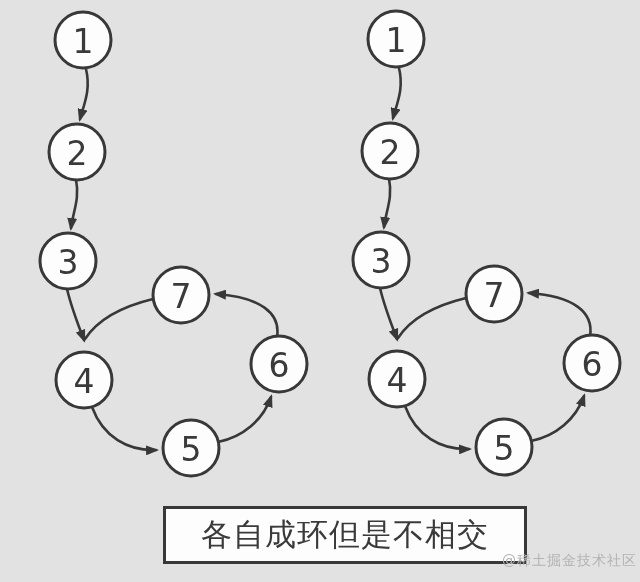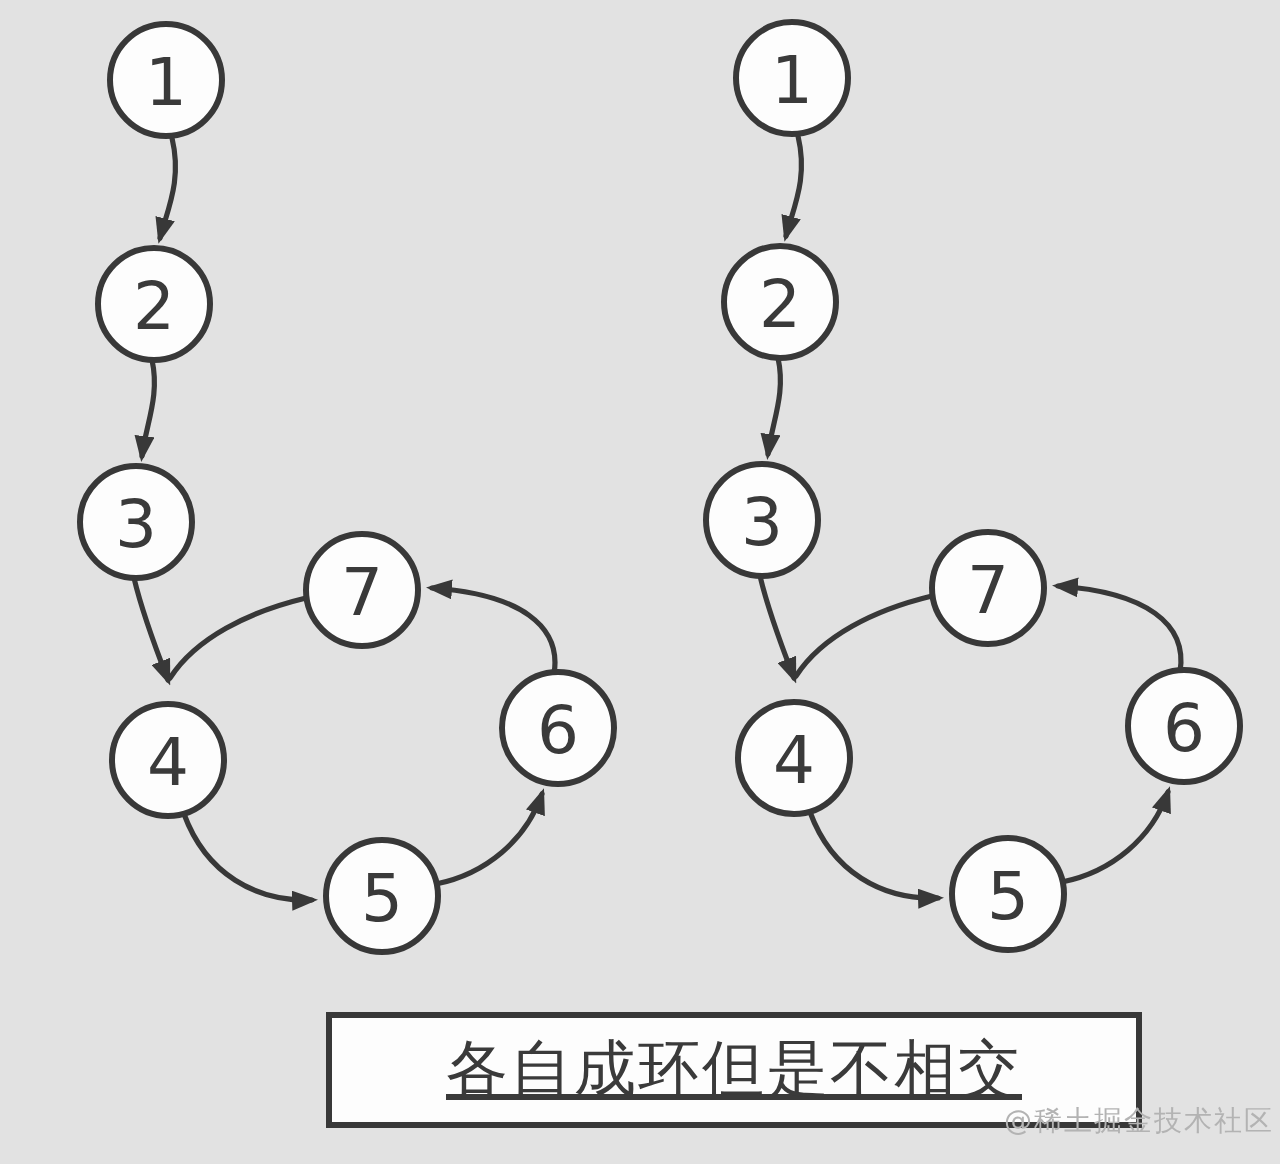--- a/index.html
+++ b/index.html
@@ -33,29 +33,28 @@
   .edge {
     fill: none;
     stroke: var(--stroke);
     stroke-width: 2.6;
     stroke-linecap: round;
   }
   .arrowhead { fill: var(--stroke); }
   .caption {
     position: absolute;
     left: 163px; top: 506px;
-    width: 408px; height: 58px;
+    width: 364px; height: 58px;
     background: var(--node-fill);
     border: 3px solid var(--stroke);
     display: flex; align-items: center; justify-content: center;
     font-size: 31px;
     color: var(--text);
     letter-spacing: 1px;
     white-space: nowrap;
-    text-decoration: underline;
   }
   .watermark {
     position: absolute;
     right: 3px; top: 552px;
     font-size: 14px;
     color: var(--watermark-color);
     letter-spacing: 1px;
     white-space: nowrap;
   }
 </style>

